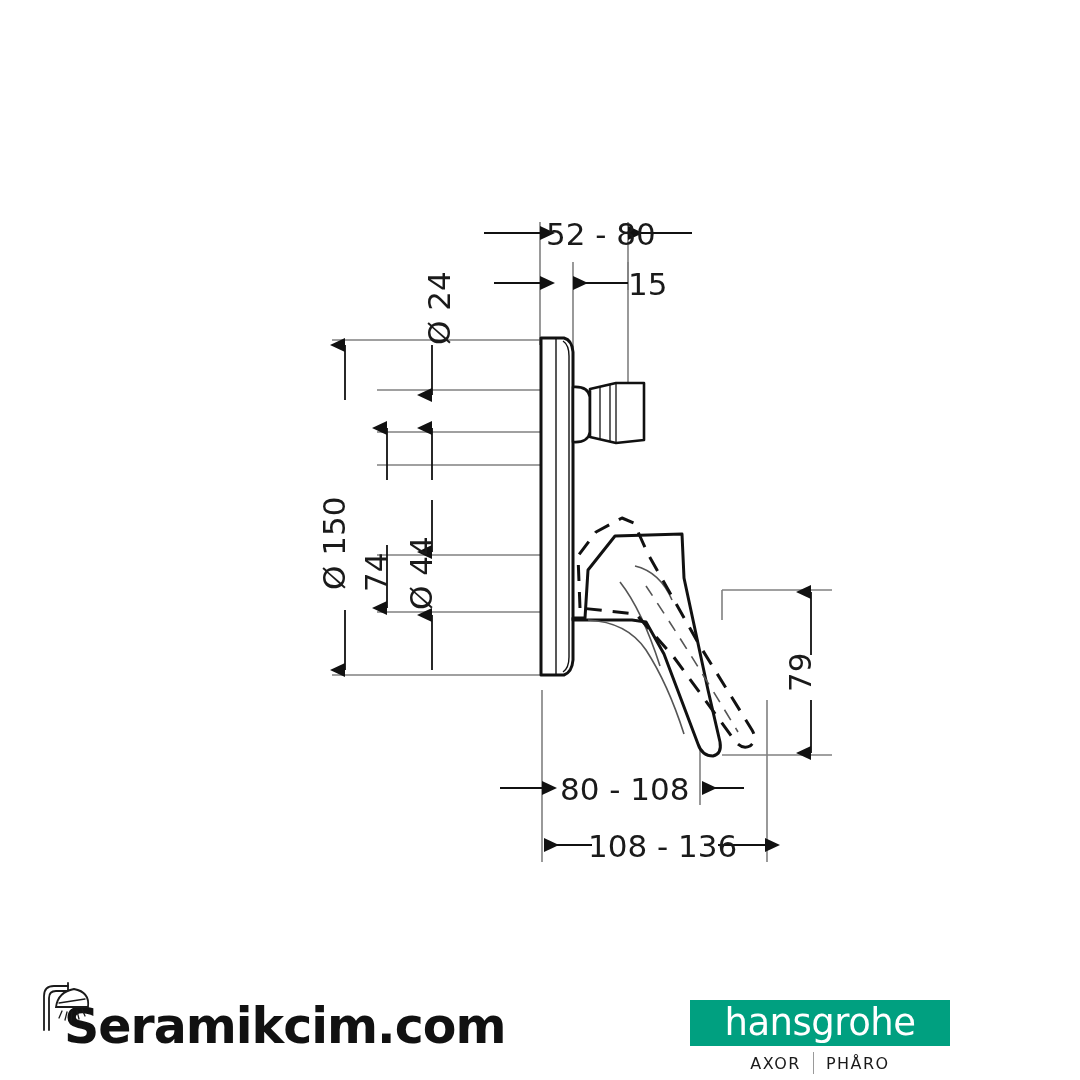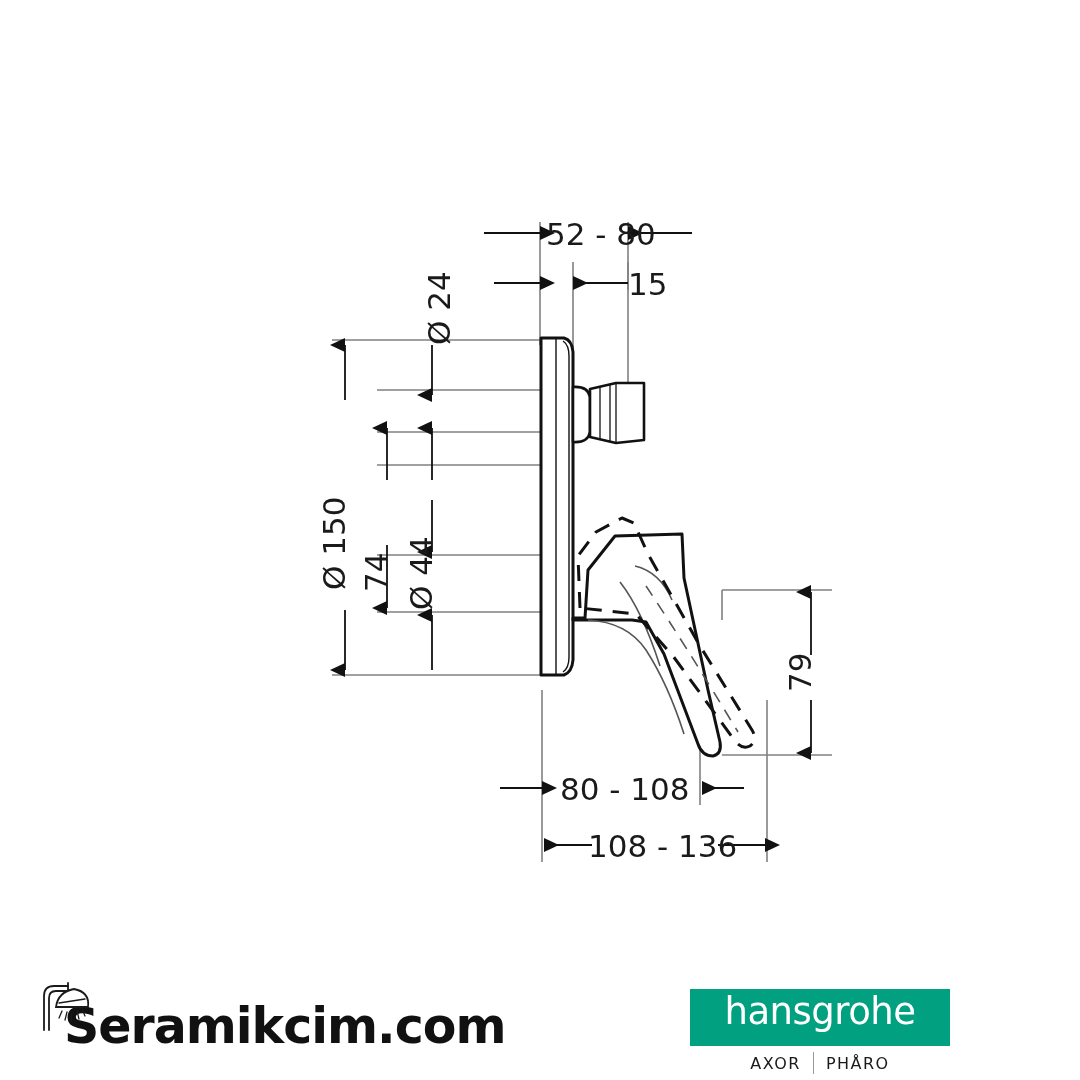--- a/index.html
+++ b/index.html
@@ -58,21 +58,21 @@
   
   #brand {
     position: absolute;
     right: 78px;
     bottom: 6px;
     width: 260px;
     text-align: center;
   }
   #brand .brand-band {
     background: #00a080;
-    padding: 4px 0 14px 0;
+    padding: 4px 0 3px 0;
     width: 100%;
     box-sizing: border-box;
   }
   #brand .brand-name {
     font-family: "DejaVu Sans", sans-serif;
     font-size: 37px;
     font-weight: 400;
     color: #ffffff;
     letter-spacing: -0.5px;
     line-height: 1.05;

